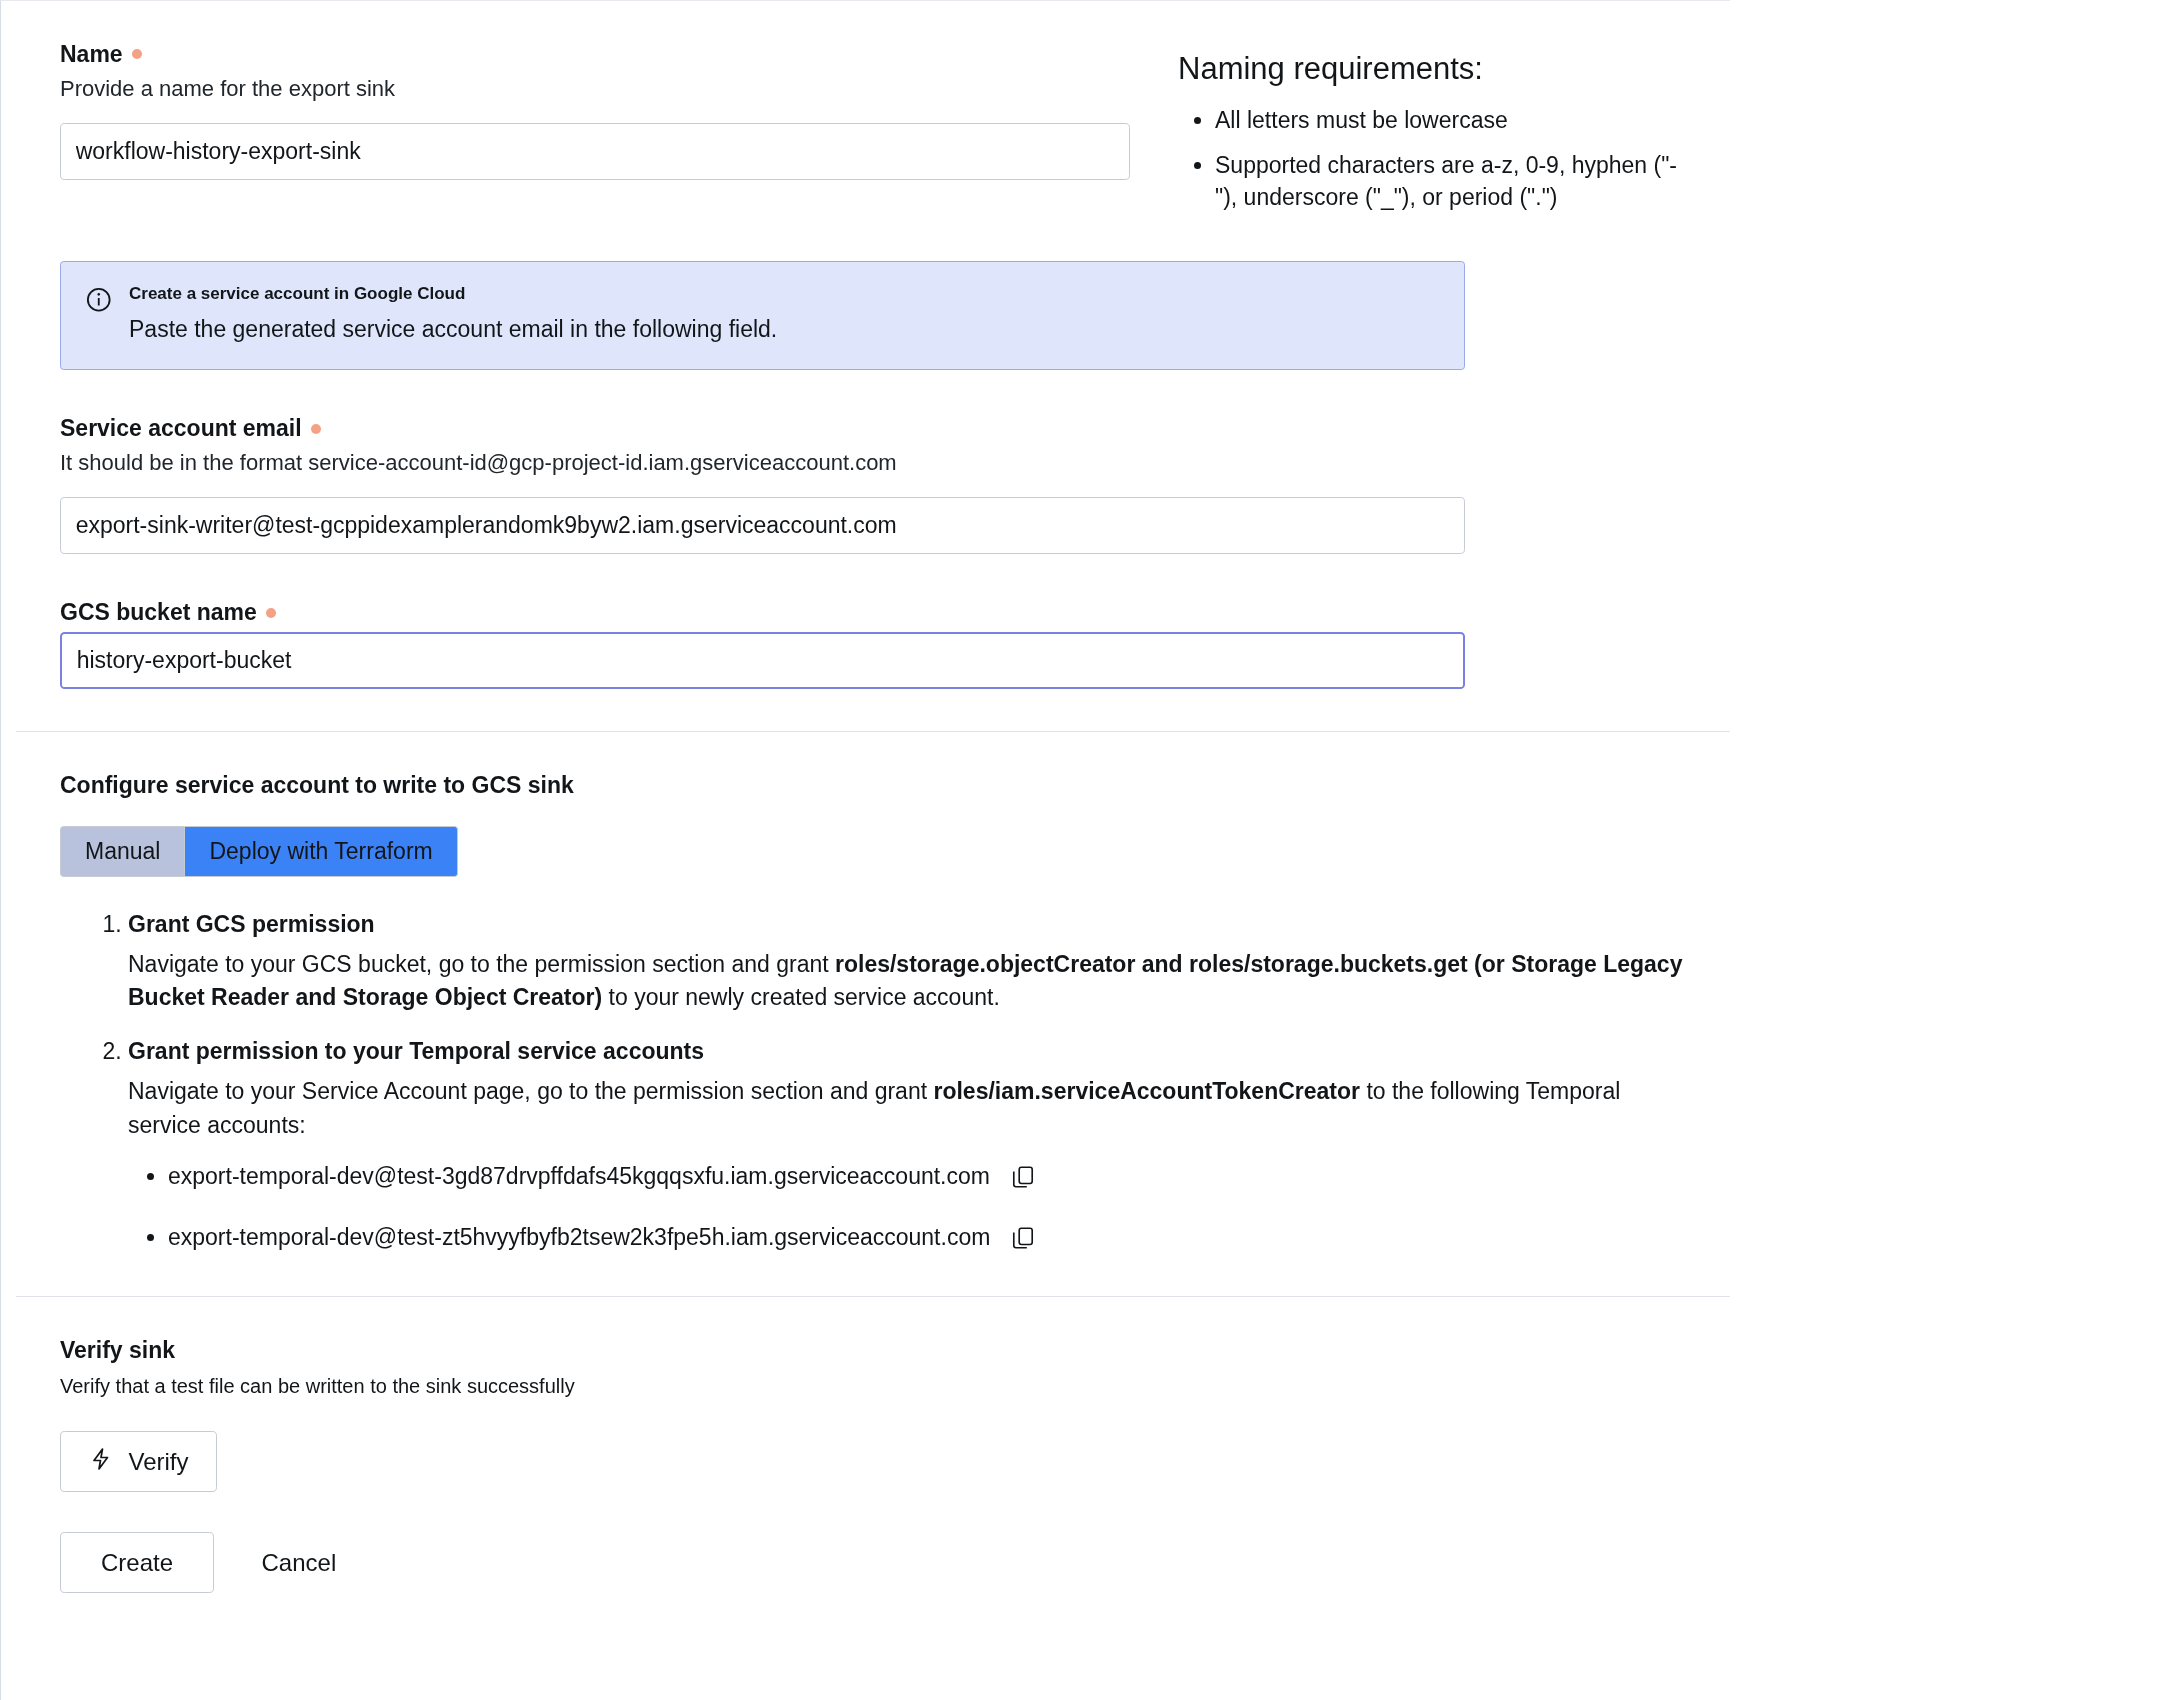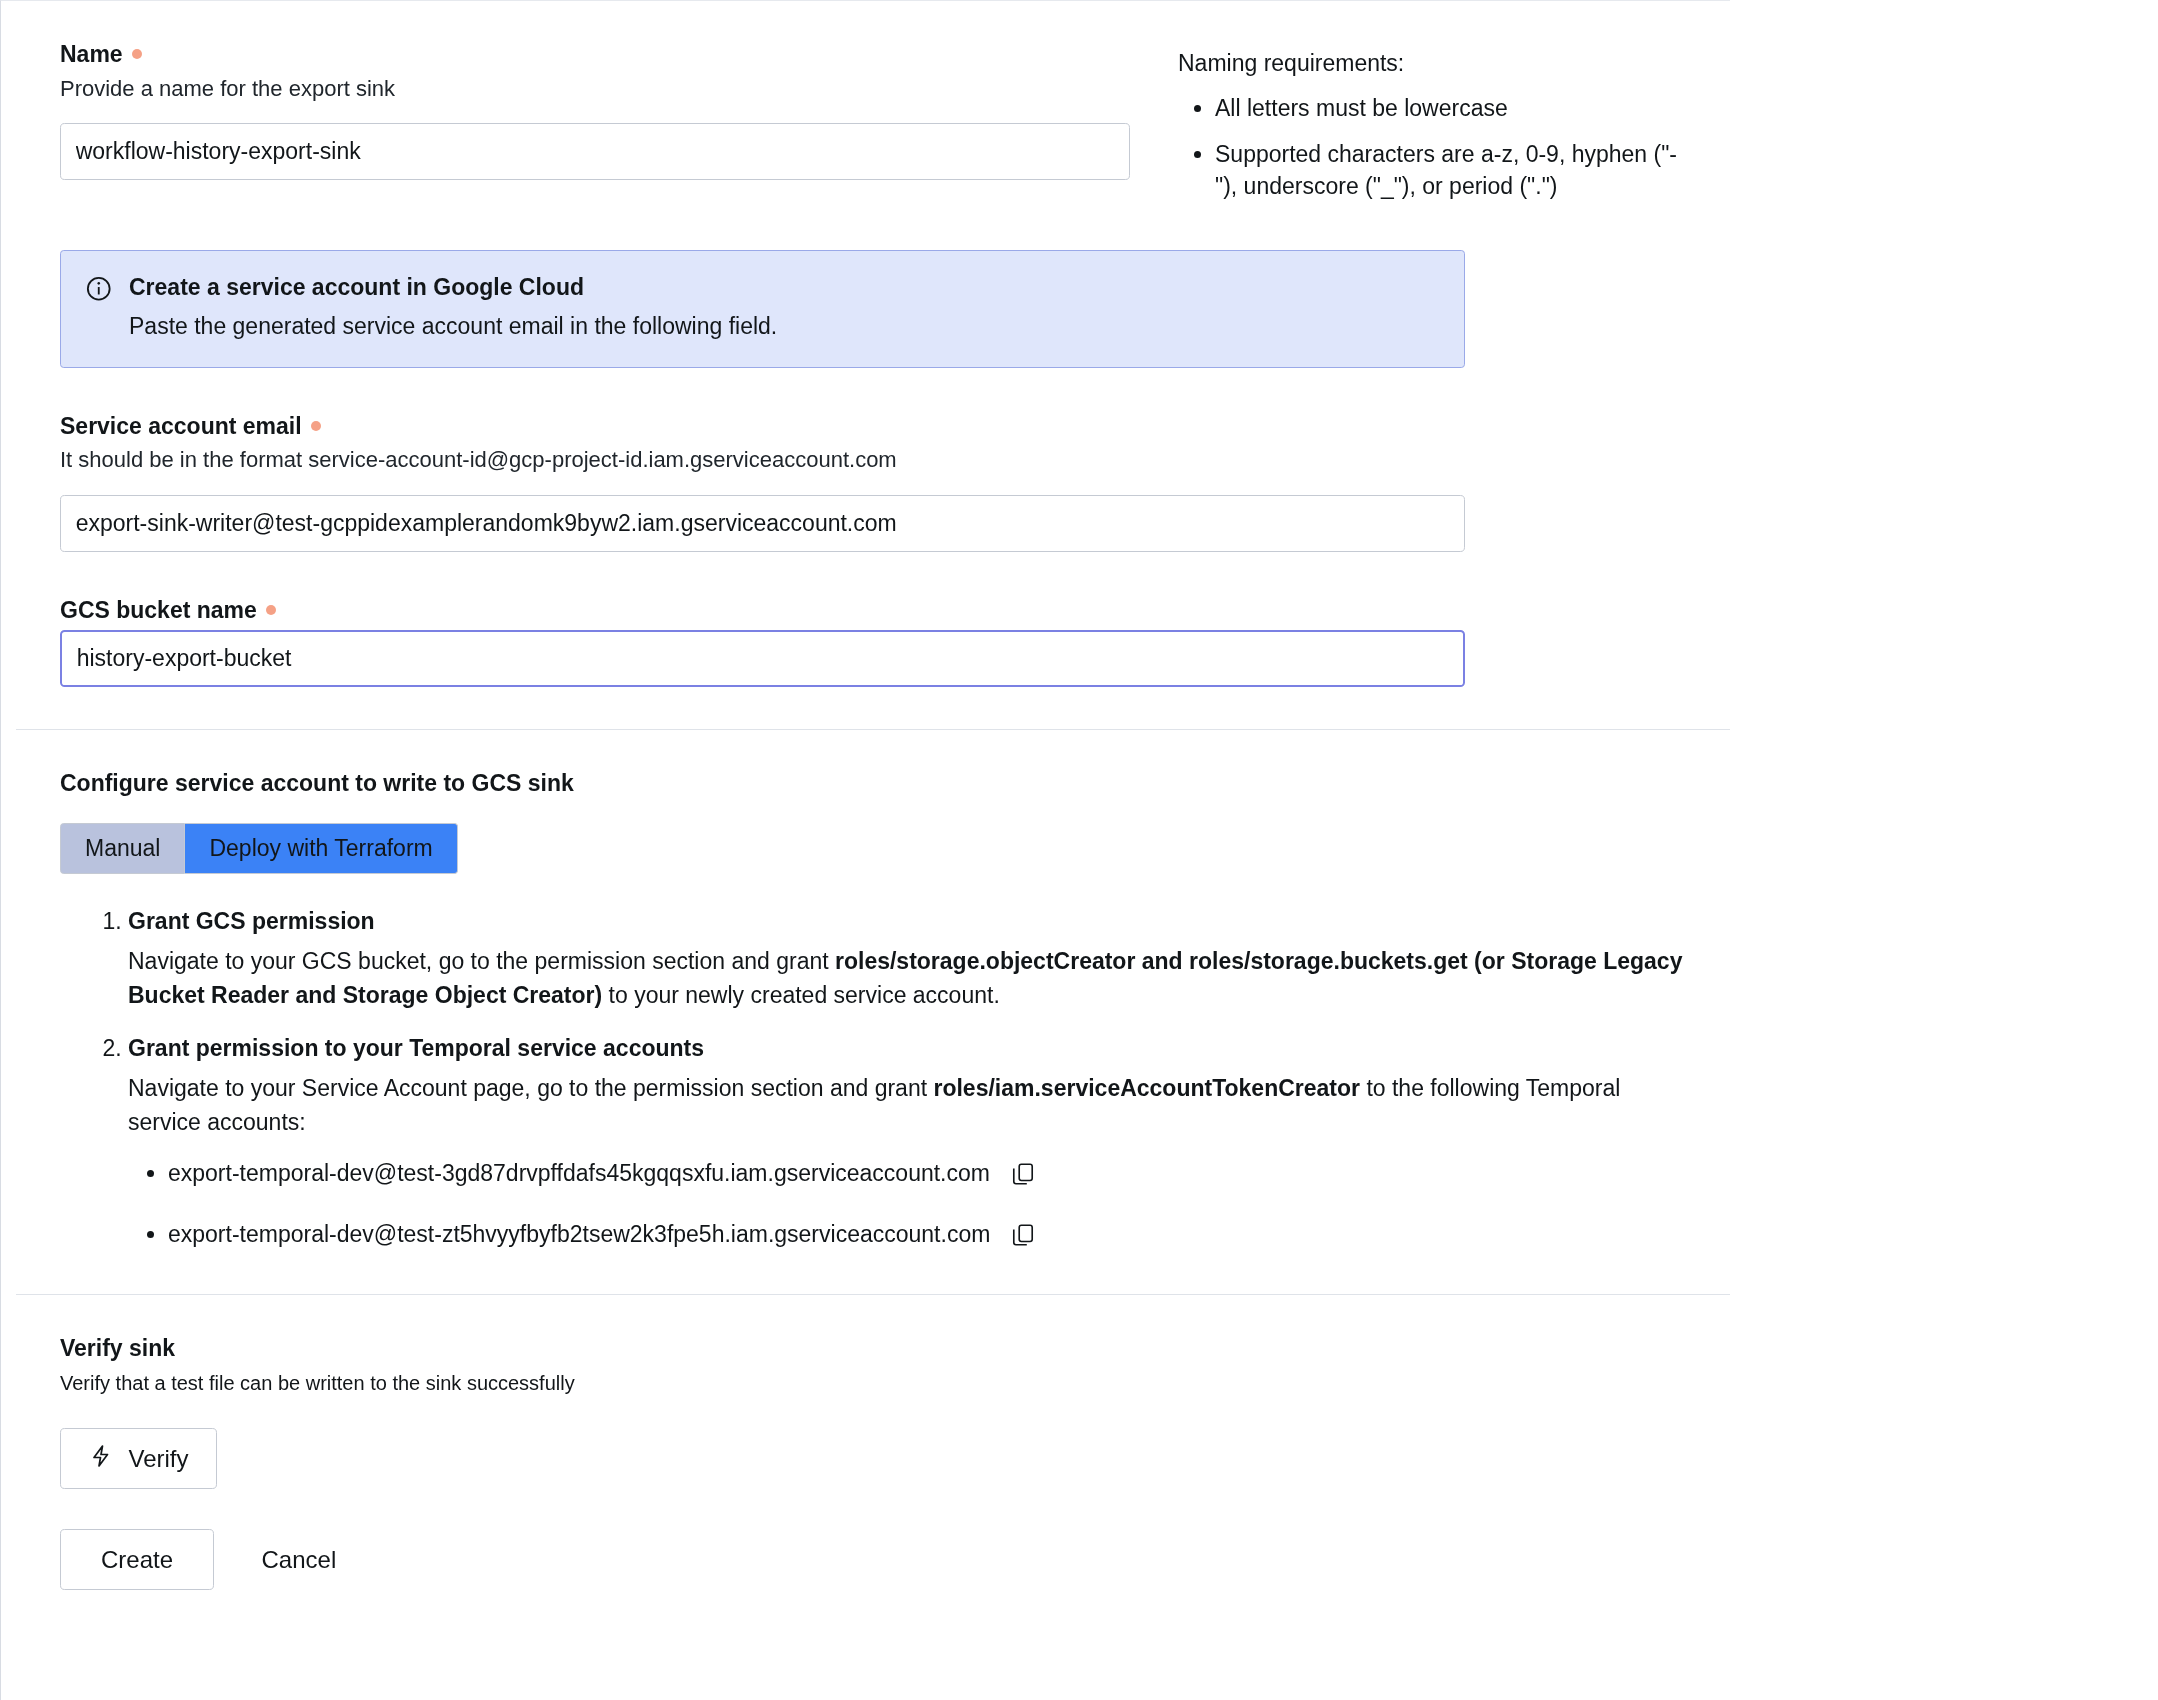--- a/index.html
+++ b/index.html
@@ -62,21 +62,21 @@
     font-family: "Liberation Sans", sans-serif;
     font-size: 23px;
     color: #121619;
     background: #fff;
     outline: none;
   }
   .text-input.focused {
     border: 2.3px solid #7b81e3;
   }
 
-  .req-title { font-size: 23px; color: #121619; margin-bottom: 13px; }
+  .req-title { font-size: 31px; color: #121619; margin-bottom: 13px; }
   ul.req-list {
     margin: 0; padding-left: 37px;
     list-style: disc;
   }
   ul.req-list li {
     font-size: 23px;
     margin-bottom: 13px;
     color: #121619;
   }
 
@@ -91,21 +91,21 @@
     display: flex;
     gap: 16.5px;
     align-items: flex-start;
   }
   .callout-icon {
     flex: 0 0 auto;
     width: 27.5px; height: 27.5px;
     margin-top: 3.7px;
   }
   .callout-title {
-    font-size: 23px;
+    font-size: 17px;
     font-weight: bold;
     color: #121619;
     margin-bottom: 7.3px;
   }
   .callout-body {
     font-size: 23px;
     color: #121619;
   }
 
   .section { margin-top: 42px; }

